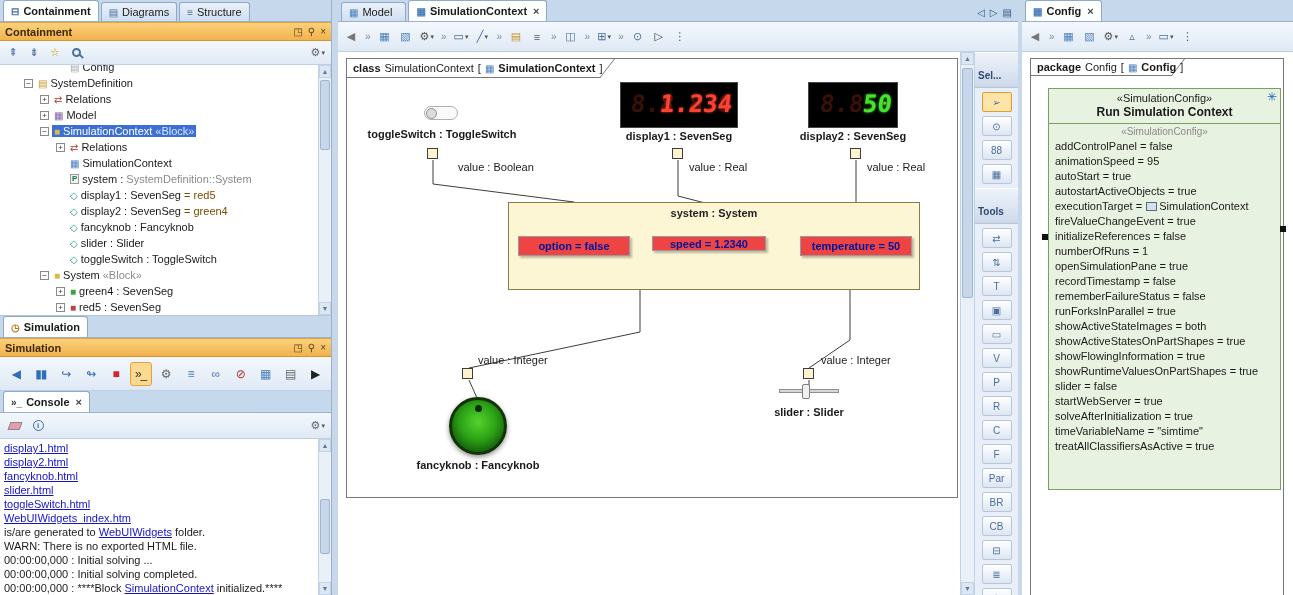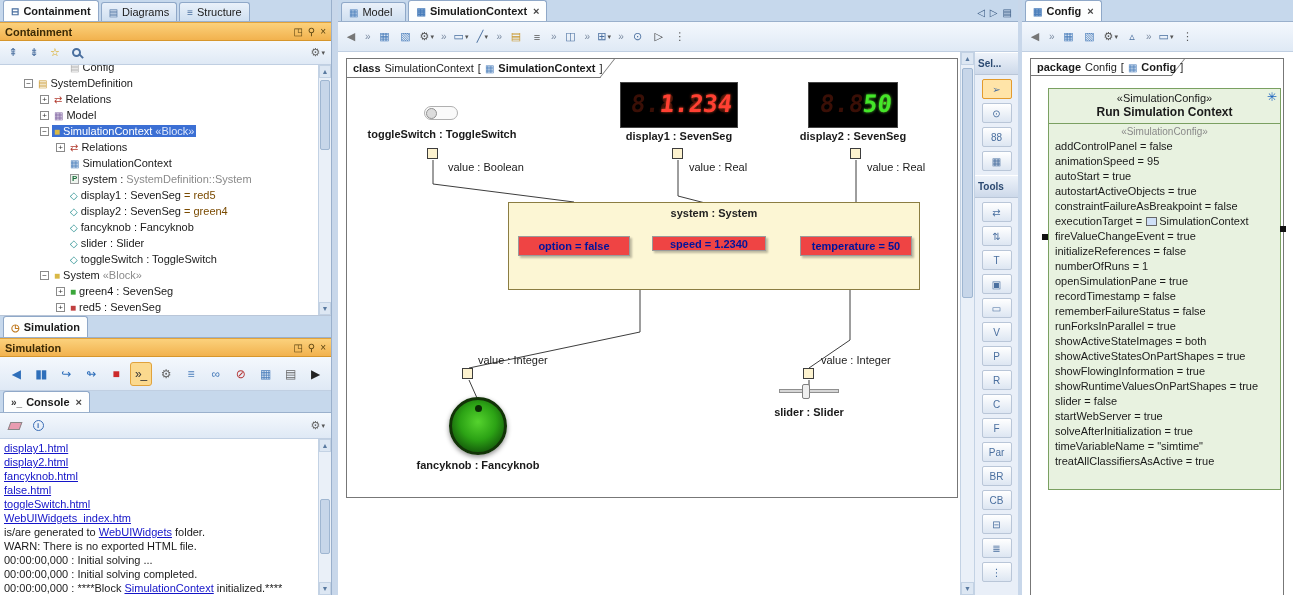--- a/index.html
+++ b/index.html
@@ -71,21 +71,21 @@
   .cline{line-height:14px;white-space:nowrap;}
   .clink{color:var(--link-blue,#1414c8);text-decoration:underline;cursor:pointer;}
   .clink:empty{display:none;}
 
   
   .c-toolbar{top:22px;height:30px;}
   .c-content{position:absolute;left:0;right:0;top:52px;bottom:0;display:flex;}
   .canvas{position:relative;width:622px;height:543px;background:var(--canvas-bg,#fff);overflow:hidden;}
   .c-scroll{position:relative;width:14px;height:543px;background:#eaf0f8;border-left:1px solid #c3d2e4;flex:none;}
   .palette{width:44px;height:543px;background:#e9eff8;border-left:1px solid #c3d2e4;flex:none;display:flex;flex-direction:column;align-items:stretch;}
-  .pal-head{font-size:10px;font-weight:bold;color:#2c4a72;background:linear-gradient(#eef3fa,#cdd9ea);border-top:1px solid #fff;border-bottom:1px solid #b9c6d8;padding:5px 3px;white-space:nowrap;overflow:hidden;}
+  .pal-head{font-size:10px;font-weight:bold;color:#2c4a72;background:linear-gradient(#eef3fa,#cdd9ea);border-top:1px solid #fff;border-bottom:1px solid #b9c6d8;padding:17px 3px;white-space:nowrap;overflow:hidden;}
   .pal-items{display:flex;flex-direction:column;align-items:center;padding:2px 0;}
   .pal-btn{width:30px;height:20px;margin:2px 0;display:inline-flex;align-items:center;justify-content:center;background:linear-gradient(#fff,#dde6f2);border:1px solid #b9c6d8;border-radius:2px;font-size:10px;color:var(--c,#4a6f9f);}
   .pal-btn.active{border:1px solid #e39b2d;background:#ffe4a8;}
 
   
   .dframe{position:absolute;border:1px solid #777;background:transparent;}
   .fhead{position:absolute;background:#fff;border-right:none;border-bottom:1px solid #777;display:flex;align-items:center;gap:4px;padding:0 6px;font-size:11px;white-space:nowrap;z-index:3;}
   .fhead b{font-weight:bold;}
   .fhead-tail{position:absolute;background:#fff;border-right:1px solid #777;border-bottom:1px solid #777;transform:skewX(-38deg);transform-origin:0 0;z-index:2;}
   .mini-diag{font-size:10px;color:#4a7ebb;}
@@ -390,21 +390,21 @@
           <span class="dd">▾</span>
         </span>
     </div>
 
     <div class="console-wrap">
       <div class="console">
 
       <div class="cline"><span></span><a class="clink">display1.html</a><span></span></div>
           <div class="cline"><span></span><a class="clink">display2.html</a><span></span></div>
           <div class="cline"><span></span><a class="clink">fancyknob.html</a><span></span></div>
-          <div class="cline"><span></span><a class="clink">false.html</a><span></span></div>
+          <div class="cline"><span></span><a class="clink">slider.html</a><span></span></div>
           <div class="cline"><span></span><a class="clink">toggleSwitch.html</a><span></span></div>
           <div class="cline"><span></span><a class="clink">WebUIWidgets_index.htm</a><span></span></div>
           <div class="cline"><span>is/are generated to </span><a class="clink">WebUIWidgets</a><span> folder.</span></div>
           <div class="cline"><span>WARN: There is no exported HTML file.</span><span></span></div>
           <div class="cline"><span>00:00:00,000 : Initial solving ...</span><span></span></div>
           <div class="cline"><span>00:00:00,000 : Initial solving completed.</span><span></span></div>
           <div class="cline"><span>00:00:00,000 : ****Block </span><a class="clink">SimulationContext</a><span> initialized.****</span></div>
         </div>
       <div class="vscroll" style="top:0;bottom:0">
         <div class="vs-arrow">▲</div>
@@ -534,21 +534,21 @@
 
         <div class="valbox" style="left:180px;top:184px;width:112px;height:20px">option = false</div>
         <div class="valbox" style="left:314px;top:184px;width:114px;height:15px">speed = 1.2340</div>
         <div class="valbox" style="left:462px;top:184px;width:112px;height:20px">temperature = 50</div>
 
         <div class="toggle-pill" style="left:86px;top:54px">
             <span class="toggle-knob"></span>
           </div>
         <div class="part-label" style="left:14px;top:76px;width:180px">toggleSwitch : ToggleSwitch</div>
         <div class="port" style="left:89px;top:96px"></div>
-        <div class="port-label" style="left:110px;top:109px">value : Boolean</div>
+        <div class="port-label" style="left:120px;top:109px">value : Boolean</div>
 
         <div class="sevenseg" style="left:282px;top:30px;width:118px;height:46px">
           <span class="seg-ghost">8.8.8.8</span>
           <span class="seg-val">1.234</span>
         </div>
         <div class="part-label" style="left:271px;top:78px;width:140px">display1 : SevenSeg</div>
         <div class="port" style="left:334px;top:96px"></div>
         <div class="port-label" style="left:351px;top:109px">value : Real</div>
 
         <div class="sevenseg" style="left:470px;top:30px;width:90px;height:46px">
@@ -717,21 +717,20 @@
         <span class="cfg-pin">✳</span>
         <div class="cfg-st">«SimulationConfig»</div>
         <div class="cfg-title">Run Simulation Context</div>
         <div class="cfg-st2">«SimulationConfig»</div>
         <div class="cfg-props">
 
         <div class="cfg-prop"><span>addControlPanel = false</span><span></span></div>
             <div class="cfg-prop"><span>animationSpeed = 95</span><span></span></div>
             <div class="cfg-prop"><span>autoStart = true</span><span></span></div>
             <div class="cfg-prop"><span>autostartActiveObjects = true</span><span></span></div>
-            <div class="cfg-prop"><span>constraintFailureAsBreakpoint = false</span><span></span></div>
             <div class="cfg-prop"><span>executionTarget = </span><span class="cfg-ico show"></span><span>SimulationContext</span></div>
             <div class="cfg-prop"><span>fireValueChangeEvent = true</span><span></span></div>
             <div class="cfg-prop"><span>initializeReferences = false</span><span></span></div>
             <div class="cfg-prop"><span>numberOfRuns = 1</span><span></span></div>
             <div class="cfg-prop"><span>openSimulationPane = true</span><span></span></div>
             <div class="cfg-prop"><span>recordTimestamp = false</span><span></span></div>
             <div class="cfg-prop"><span>rememberFailureStatus = false</span><span></span></div>
             <div class="cfg-prop"><span>runForksInParallel = true</span><span></span></div>
             <div class="cfg-prop"><span>showActiveStateImages = both</span><span></span></div>
             <div class="cfg-prop"><span>showActiveStatesOnPartShapes = true</span><span></span></div>

